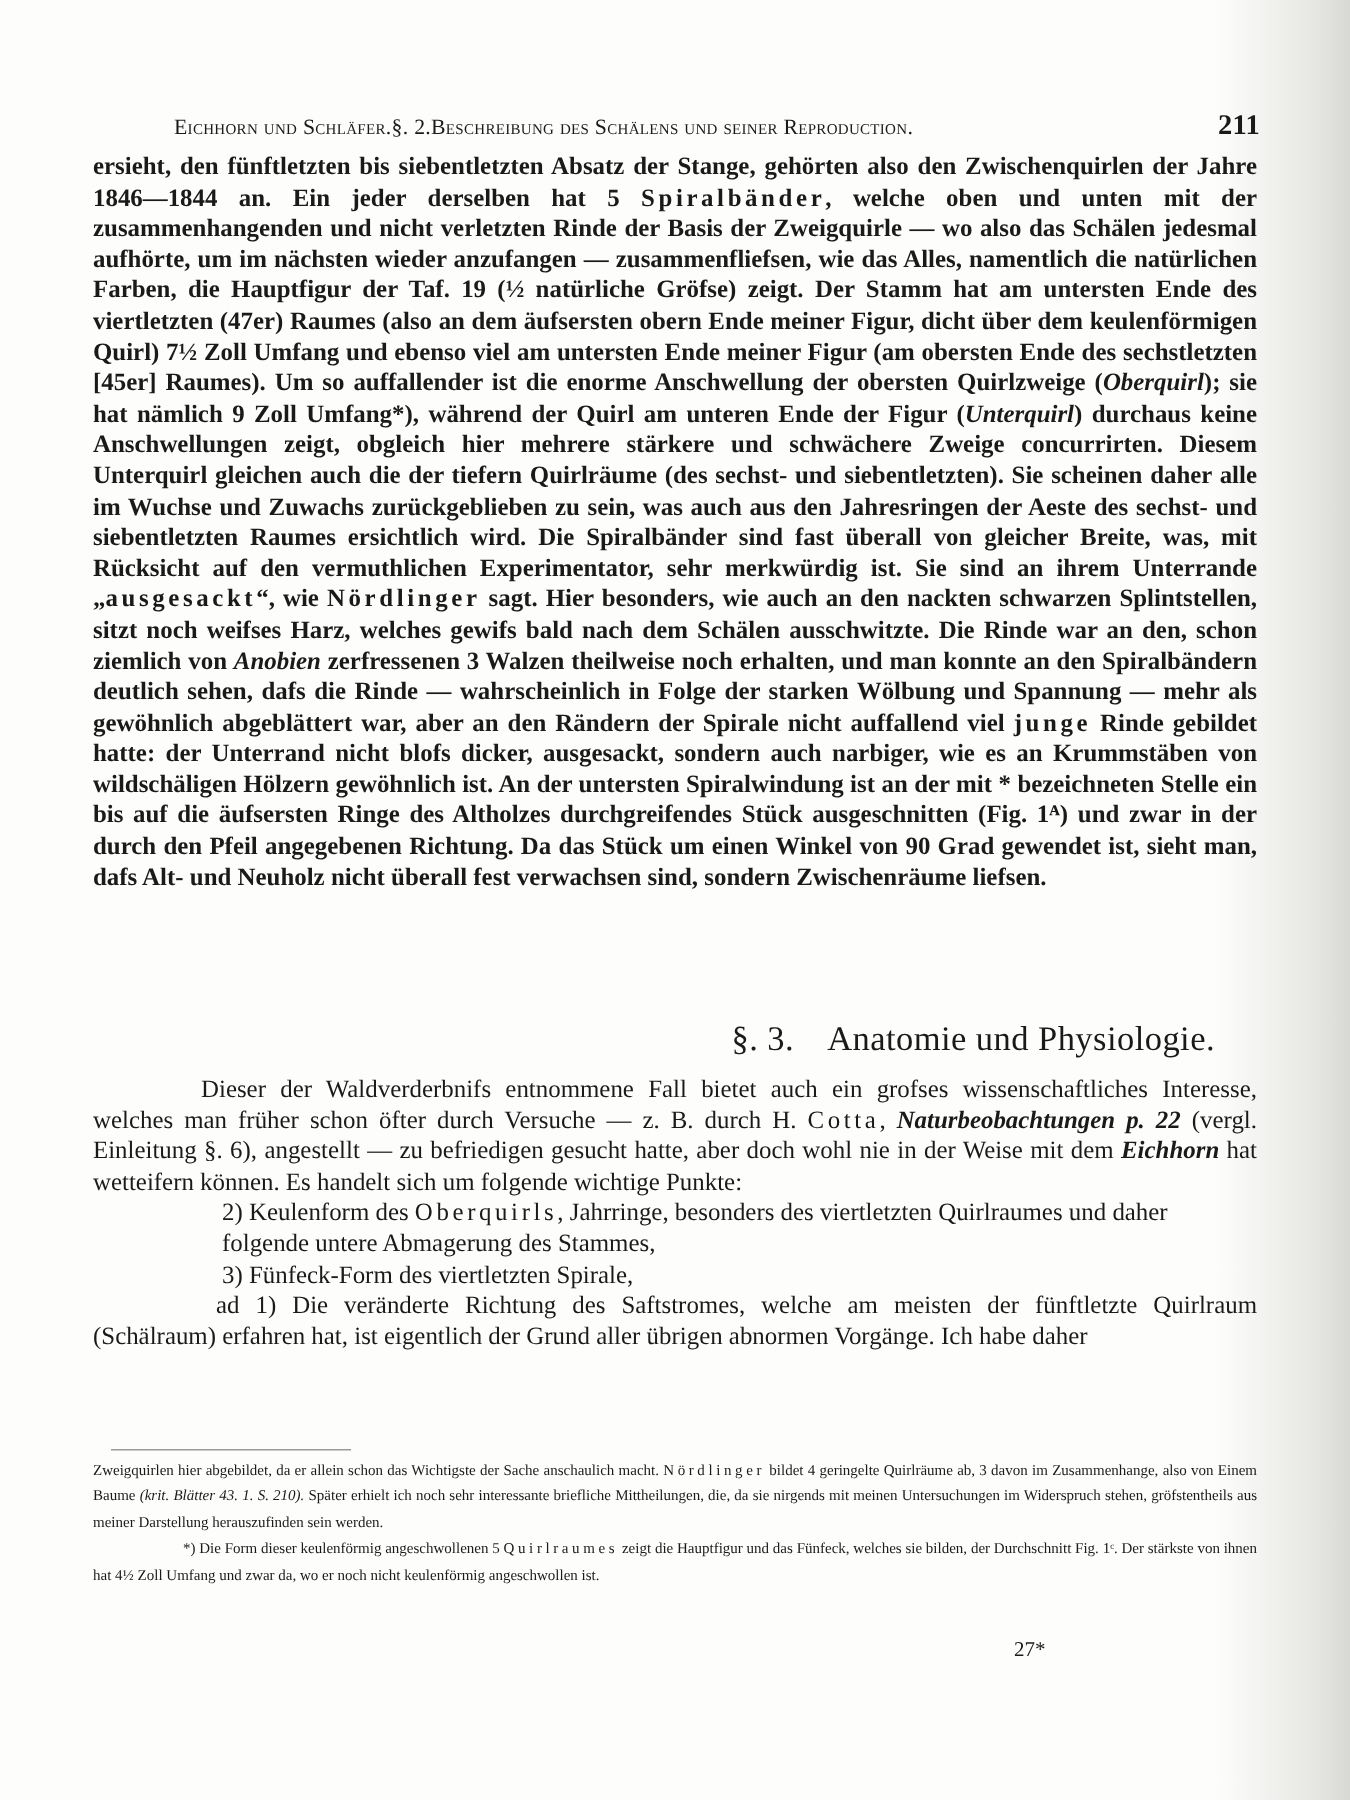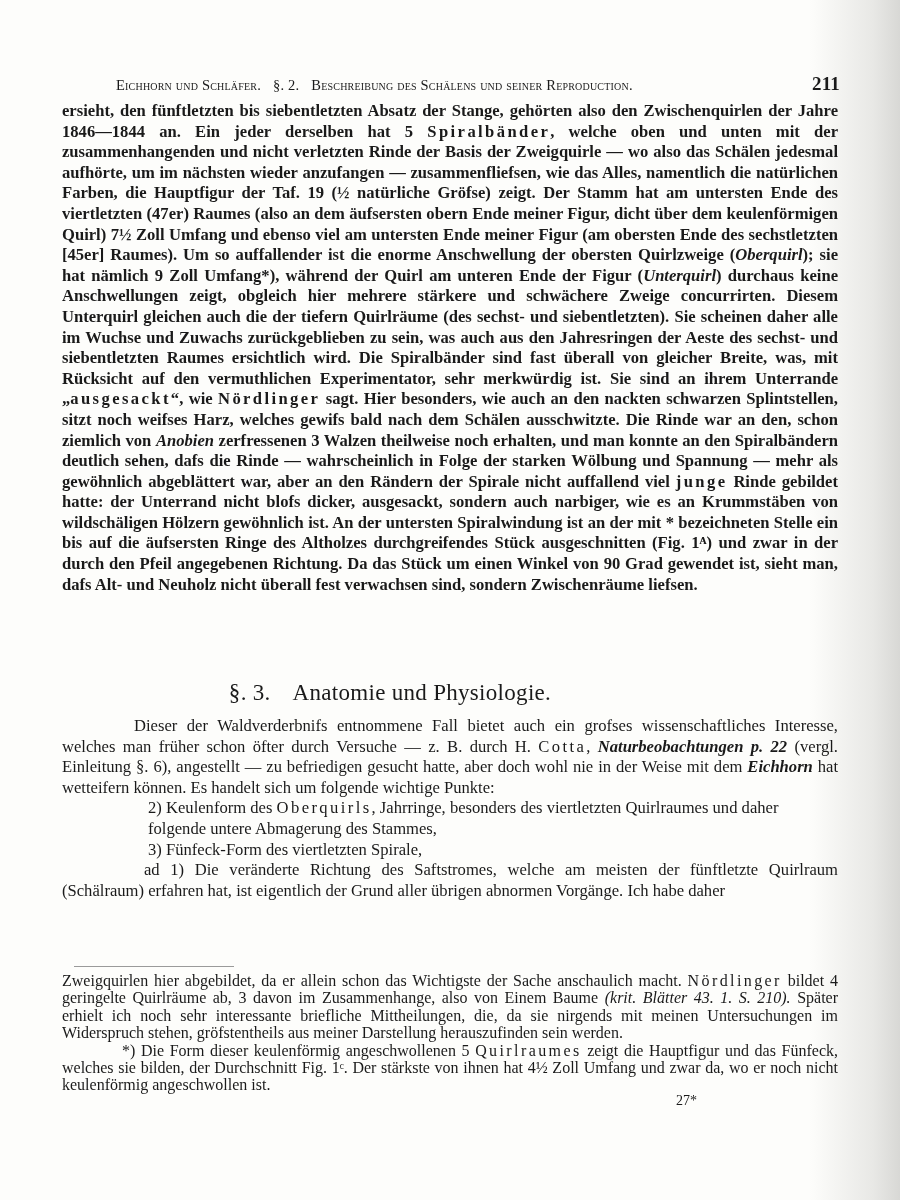--- a/index.html
+++ b/index.html
@@ -14,51 +14,51 @@
       position: absolute; top: 0; right: 0; width: 90px; height: 1200px;
       background: linear-gradient(to right, rgba(253,253,251,0) 0%, rgba(215,215,212,0.55) 70%, rgba(200,200,197,0.7) 100%);
       pointer-events: none;
     }
     .running-head {
       position: absolute; top: 73px; left: 116px; width: 724px;
       font-size: 14.5px; letter-spacing: 0.2px;
       display: flex; justify-content: space-between; align-items: baseline;
     }
     .running-head .sc { font-variant: small-caps; }
-    .running-head .left { display: flex; gap: 12px; }
+    .running-head .left { display: flex; }
     .page-number { font-size: 19px; font-weight: bold; }
     .main {
       position: absolute; top: 101px; left: 62px; width: 776px;
       font-size: 16.6px; line-height: 20.6px;
       text-align: justify;
       font-weight: bold;
     }
     .main p { margin: 0; text-align: justify; }
     .spaced { letter-spacing: 2.4px; }
     .section-title {
       position: absolute; top: 680px; left: 0; width: 780px;
-      text-align: center; font-size: 23px; letter-spacing: 0.3px;
+      text-align: right; font-size: 23px; letter-spacing: 0.3px; padding-left: 30px;
     }
     .section-title .num { margin-right: 22px; }
     .section {
       position: absolute; top: 716px; left: 62px; width: 776px;
       font-size: 16.6px; line-height: 20.6px; font-family: Liberation Serif, serif;
     }
     .section p { margin: 0; text-align: justify; }
     .indent { text-indent: 72px; }
     .list { margin: 0; padding: 0; list-style: none; }
     .list li { padding-left: 86px; text-indent: -0px; }
     .ad { text-indent: 82px; }
     .footnote-rule {
       position: absolute; top: 966px; left: 74px; width: 160px; height: 1px;
       background: #9a9a9a;
     }
     .footnotes {
       position: absolute; top: 972px; left: 62px; width: 776px;
-      font-size: 16px; line-height: 17.4px;
+      font-size: 10px; line-height: 17.4px;
     }
     .footnotes p { margin: 0; text-align: justify; }
     .footnotes .fn2 { text-indent: 60px; }
     .signature {
       position: absolute; top: 1093px; left: 676px; font-size: 14px;
     }
   </style>
 </head>
 <body>
 

